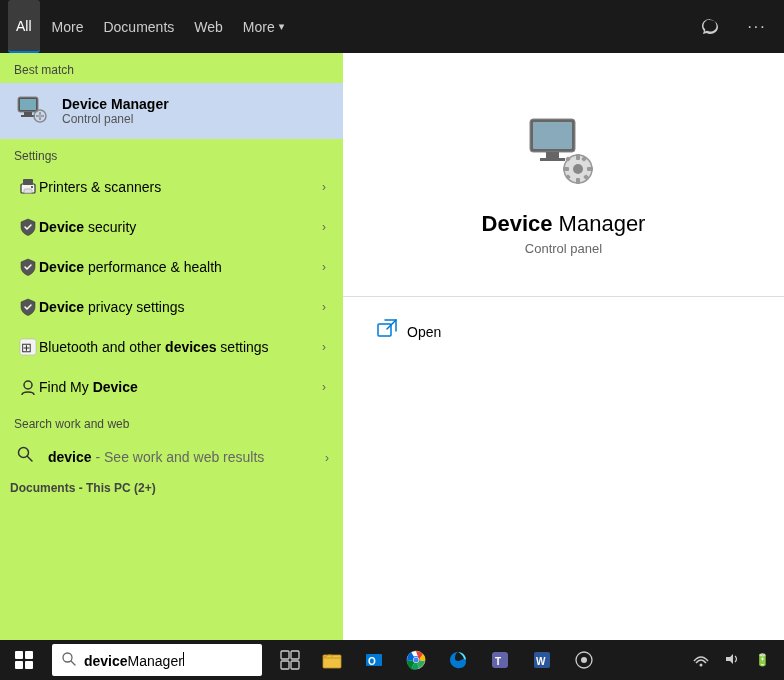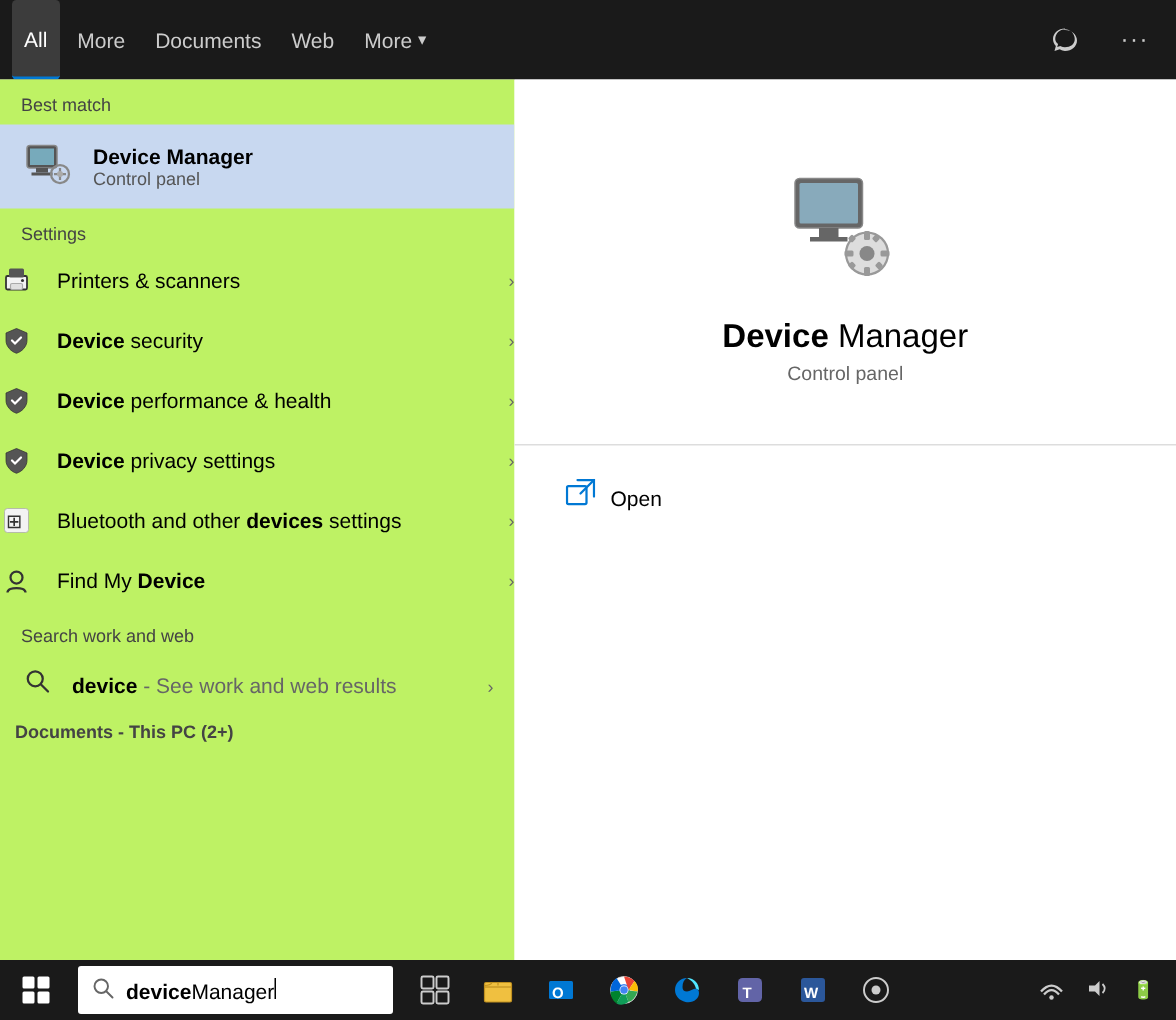--- a/index.html
+++ b/index.html
@@ -105,23 +105,23 @@
     .section-label {
       font-size: 12px;
       color: #444;
       padding: 10px 14px 4px;
       font-weight: 400;
     }
 
     .menu-item {
       display: flex;
       align-items: center;
-      padding: 9px 0;
-      cursor: pointer;
-      gap: 16px;
+      padding: 9px 17px;
+      cursor: pointer;
+      gap: 0;
       position: relative;
     }
     .menu-item-icon {
       width: 22px;
       height: 22px;
       display: flex;
       align-items: center;
       justify-content: center;
       font-size: 16px;
       color: #333;

